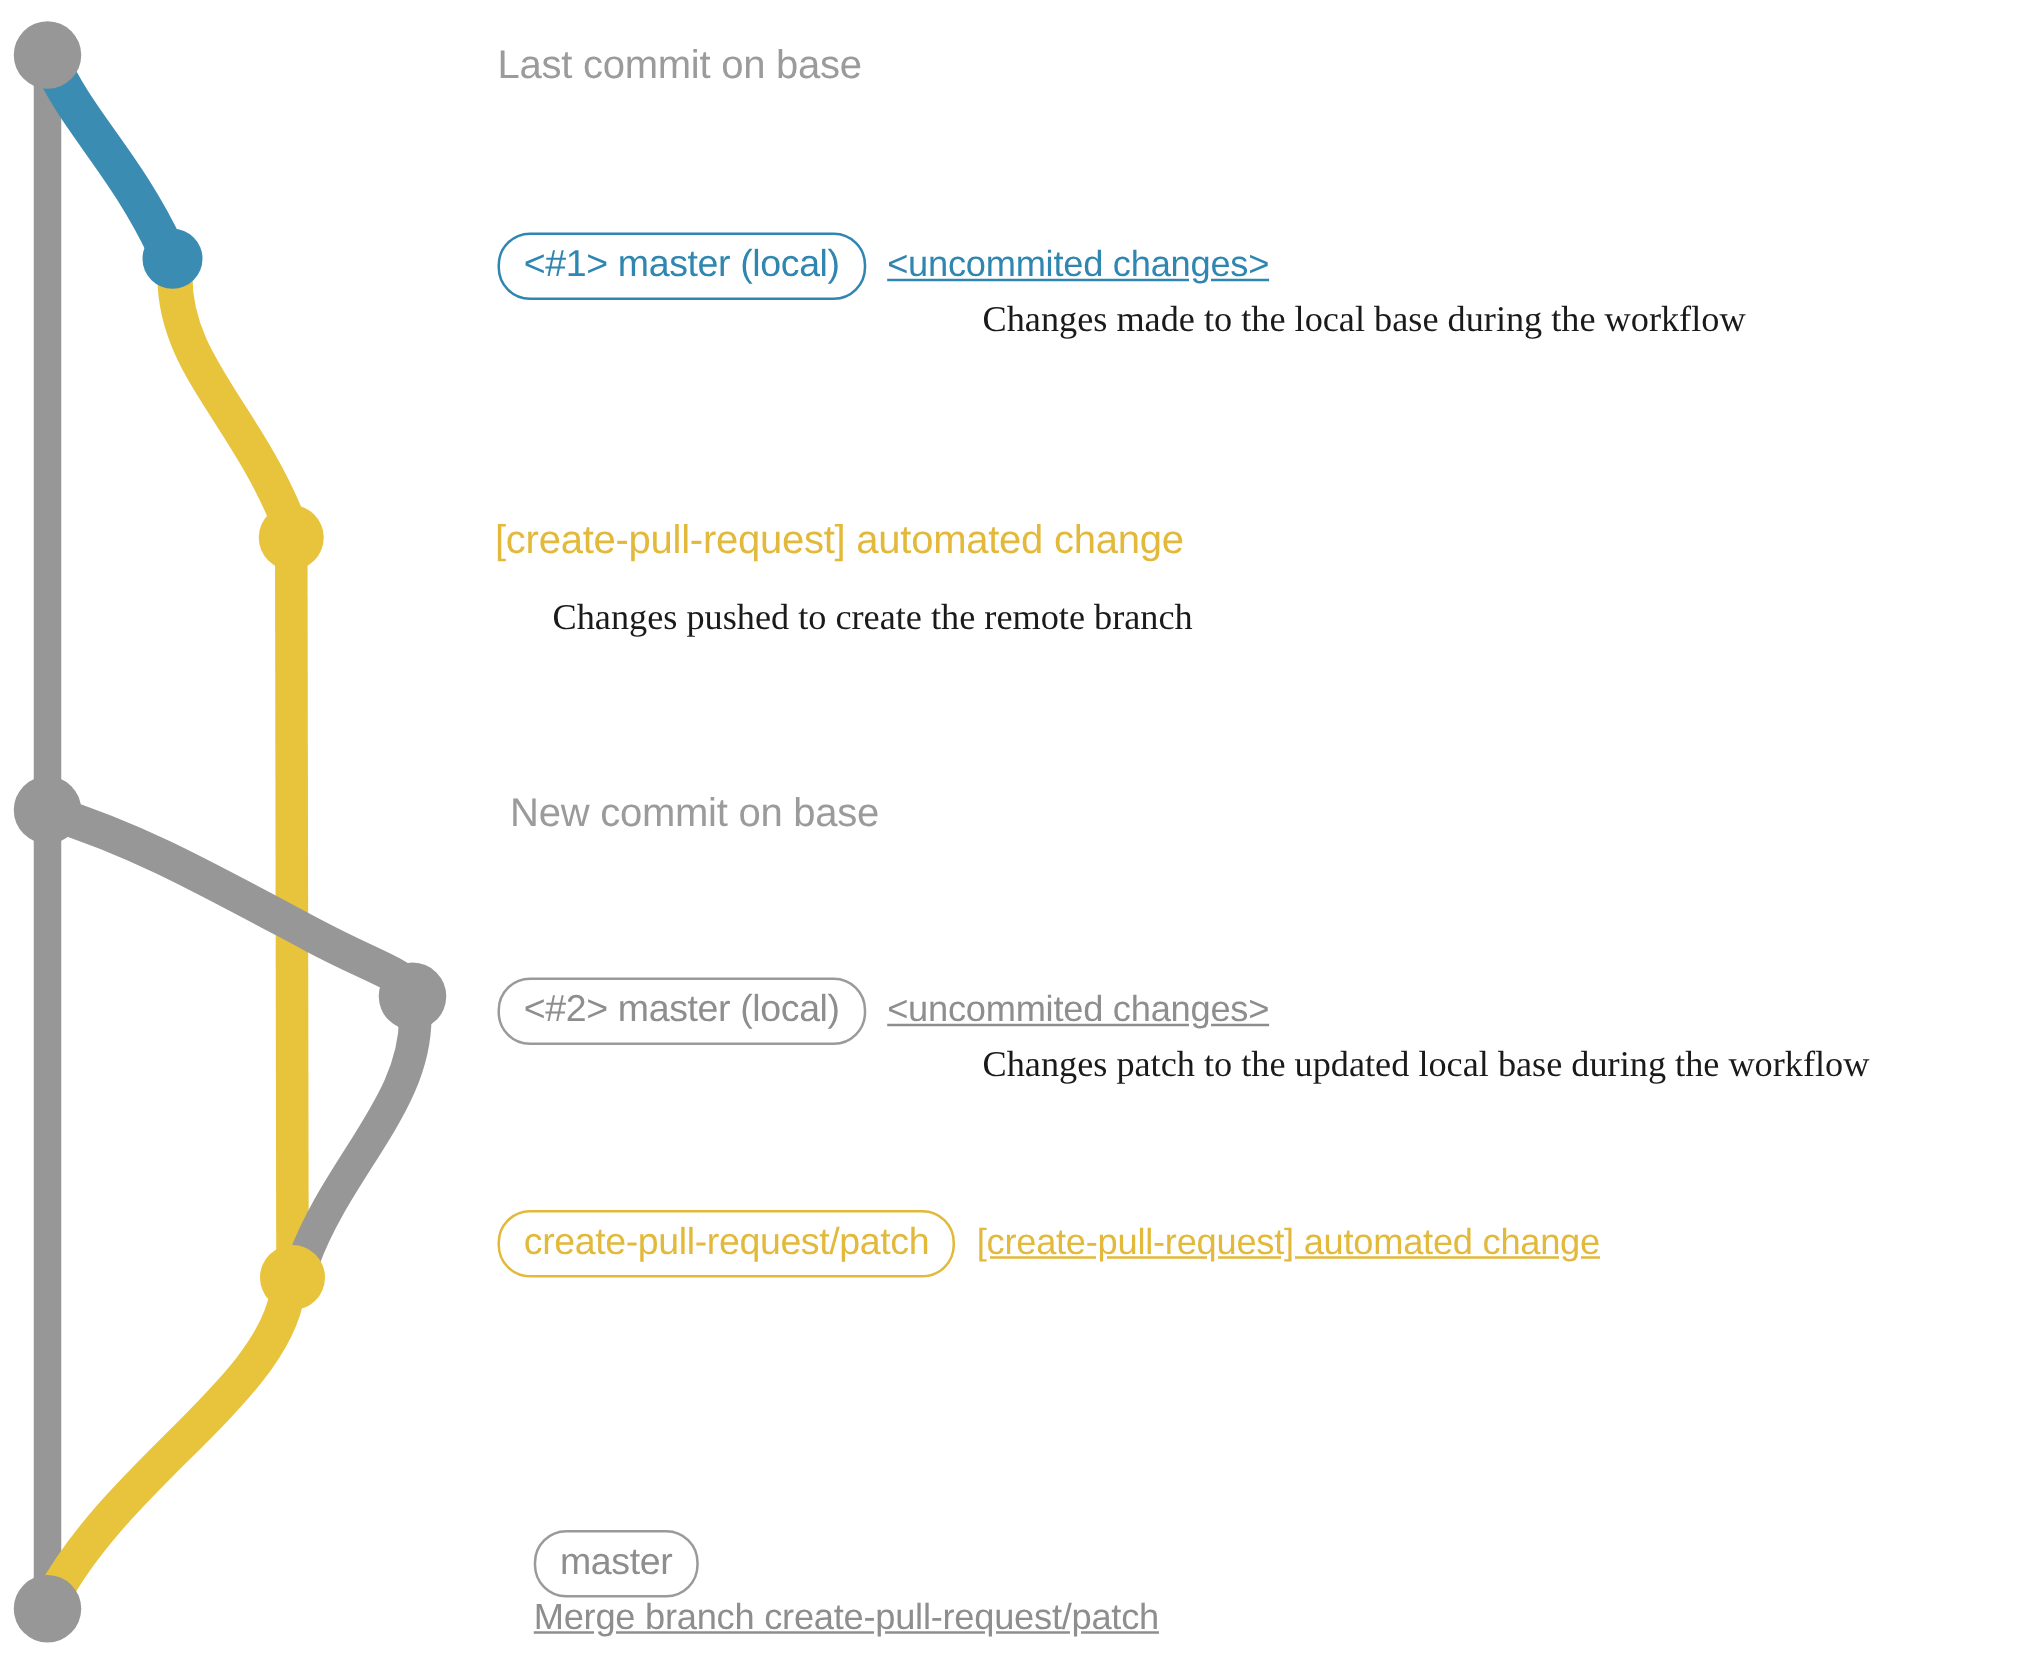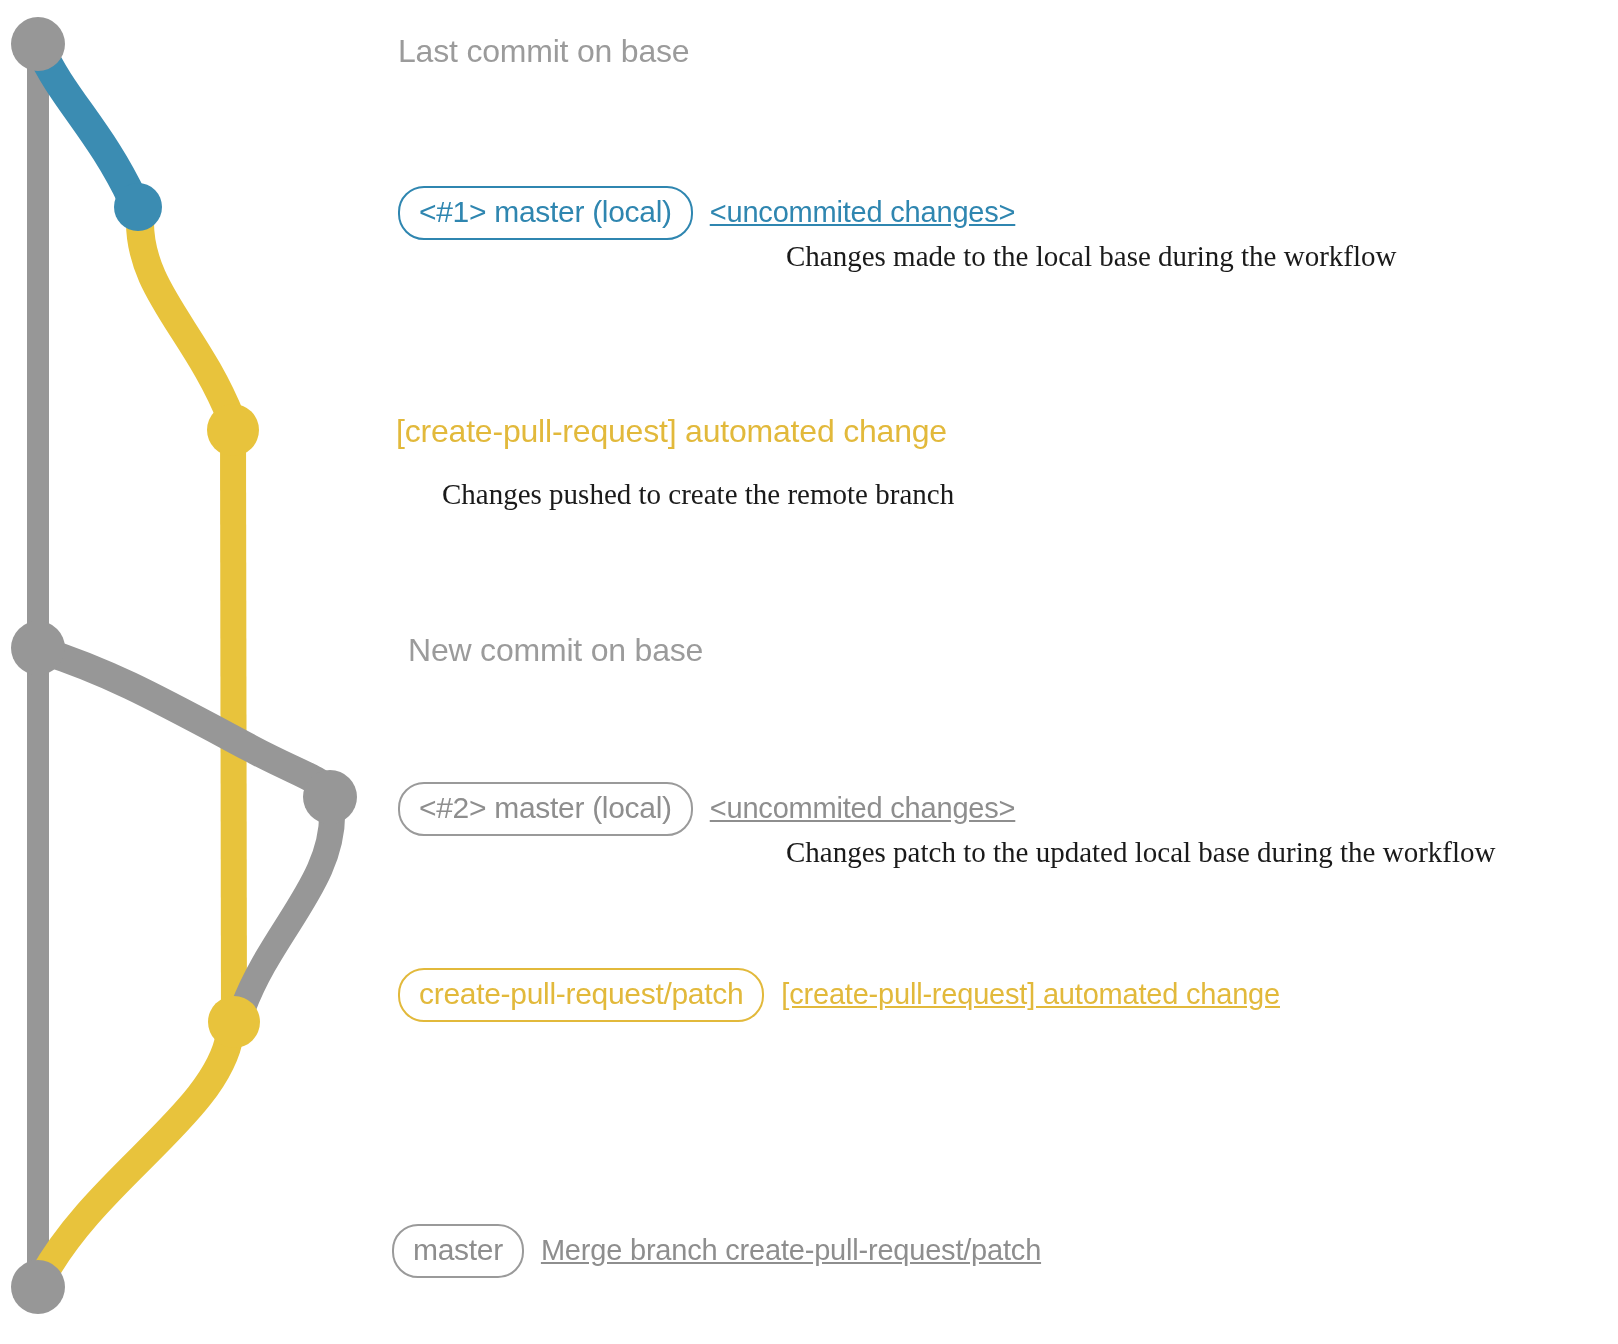--- a/index.html
+++ b/index.html
@@ -136,18 +136,18 @@
     <span class="badge gray">&lt;#2&gt; master (local)</span>
     <span class="commit-msg gray">&lt;uncommited changes&gt;</span>
   </div>
   <div class="desc" style="left:786px; top:836px;">Changes patch to the updated local base during the workflow</div>
 
   <div class="row" style="left:398px; top:968px;">
     <span class="badge yellow">create-pull-request/patch</span>
     <span class="commit-msg yellow">[create-pull-request] automated change</span>
   </div>
 
-  <div class="row" style="left:392px; top:1224px;">
+  <div class="row" style="left:410px; top:1224px;flex-direction:column;">
     <span class="badge gray">master</span>
     <span class="commit-msg gray">Merge branch create-pull-request/patch</span>
   </div>
 
 </div>
 
 </body></html>

